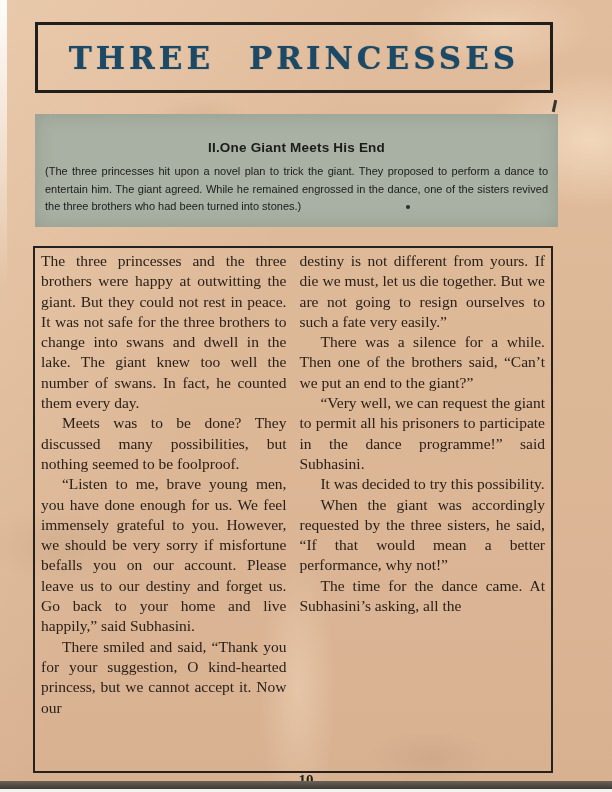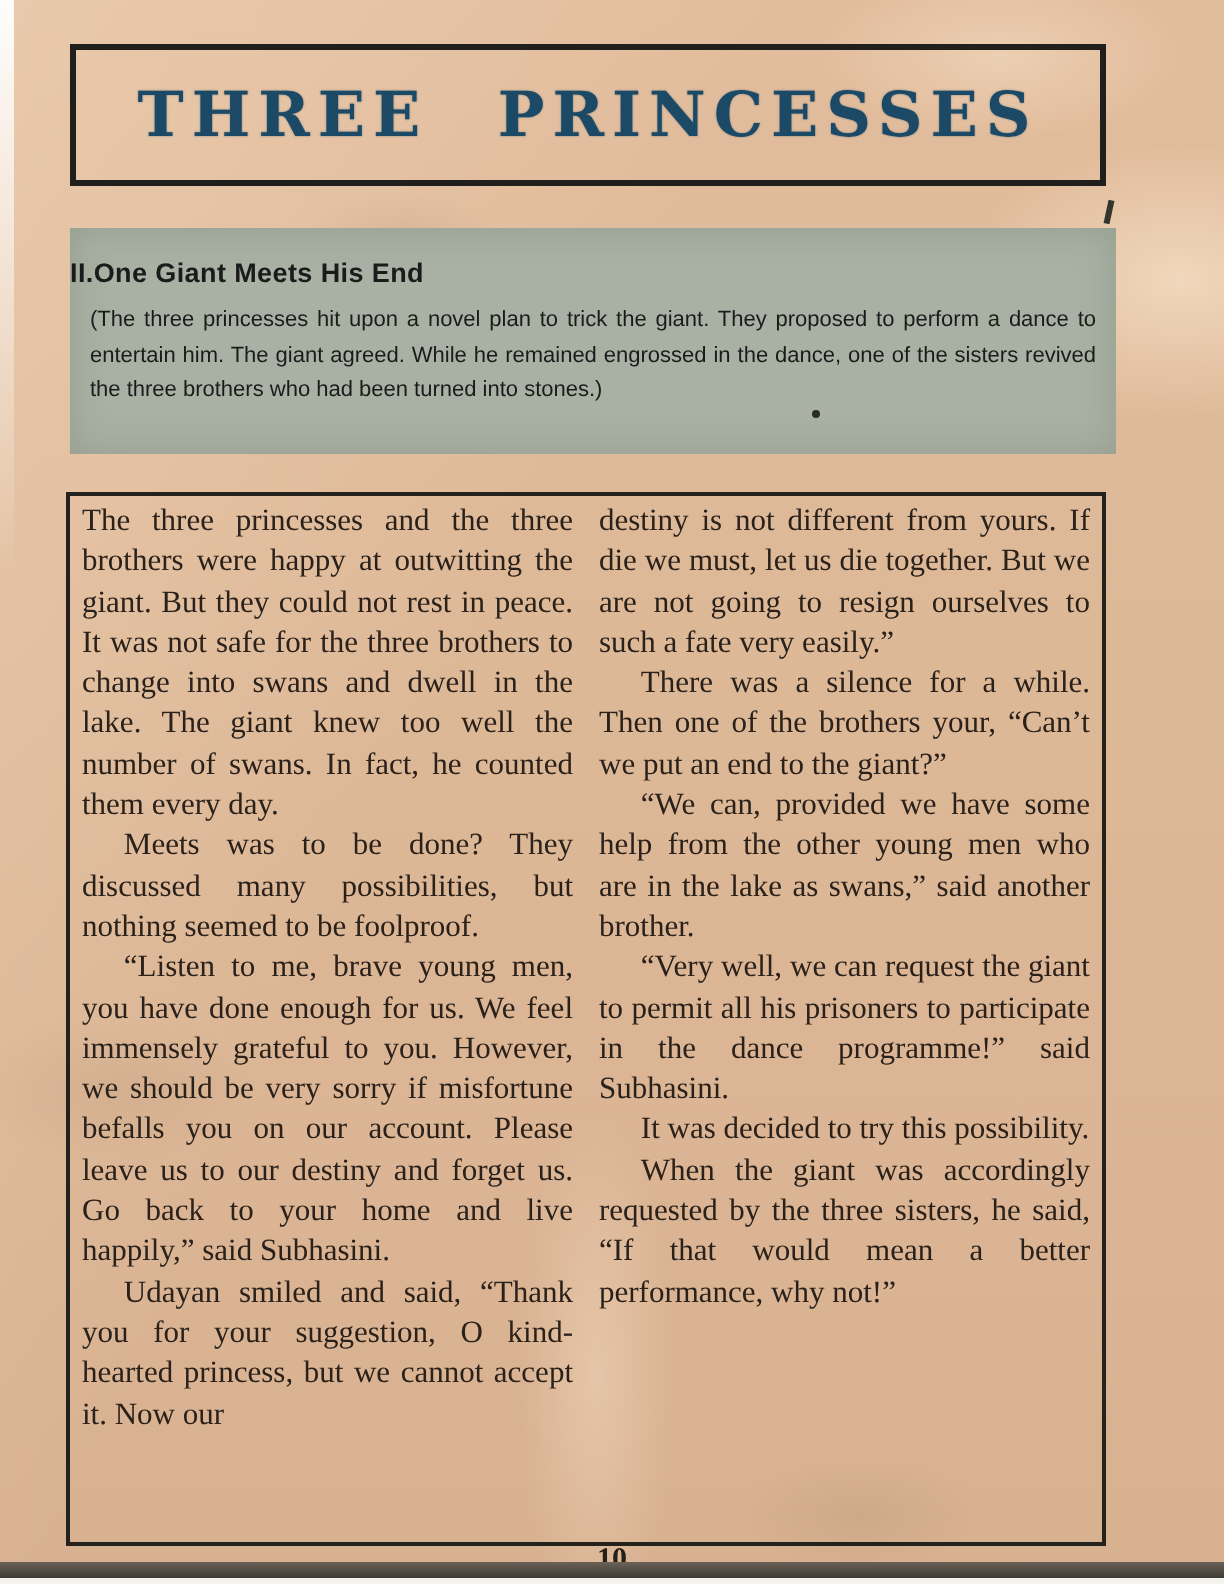--- a/index.html
+++ b/index.html
@@ -55,21 +55,21 @@
   }
 
   
   .intro-panel{
     position:absolute;left:35px;top:114px;width:523px;height:113px;
     background:#a8b1a3;
     box-shadow:inset 0 0 18px rgba(90,100,85,.25);
     font-family:"Liberation Sans", sans-serif;color:#1b1b1b;
   }
   .intro-panel h2{
-    margin:15px 0 0 0;
+    margin:26px 0 0 0;text-align:center;
     font-size:13.5px;font-weight:bold;letter-spacing:.2px;
   }
   .intro-panel p{
     margin:8px 10px 0 10px;
     font-size:11px;line-height:17.5px;text-align:justify;
     font-weight:500;
   }
   .ink-tick{
     position:absolute;left:553px;top:100px;width:3px;height:12px;
     background:#35352f;transform:rotate(12deg);
@@ -117,29 +117,29 @@
     <p>(The three princesses hit upon a novel plan to trick the giant. They proposed to perform a dance to entertain him.  The giant agreed.  While he remained engrossed in the dance, one of the sisters revived the three brothers who had been turned into stones.)</p>
   </div>
   <div class="ink-tick"></div>
   <div class="stray-ink-dot"></div>
 
   <div class="story-box">
     <div class="col">
       <p class="flush">The three princesses and the three brothers were happy at outwitting the giant.  But they could not rest in peace.  It was not safe for the three brothers to change into swans and dwell in the lake.  The giant knew too well the number of swans.  In fact, he counted them every day.</p>
       <p>Meets was to be done?  They discussed many possibilities, but nothing seemed to be foolproof.</p>
       <p>“Listen to me, brave young men, you have done enough for us.  We feel immensely grateful to you.  However, we should be very sorry if misfortune befalls you on our account.  Please leave us to our destiny and forget us.  Go back to your home and live happily,” said Subhasini.</p>
-      <p>Udayan smiled and said, “Thank you for your suggestion, O kind-hearted princess, but we cannot accept it.  Now our</p>
+      <p>There smiled and said, “Thank you for your suggestion, O kind-hearted princess, but we cannot accept it.  Now our</p>
     </div>
     <div class="col">
       <p class="flush">destiny is not different from yours.  If die we must, let us die together.  But we are not going to resign ourselves to such a fate very easily.”</p>
-      <p>There was a silence for a while.  Then one of the brothers your, “Can’t we put an end to the giant?”</p>
-      <p>“We can, provided we have some help from the other young men who are in the lake as swans,” said another brother.</p>
+      <p>There was a silence for a while.  Then one of the brothers said, “Can’t we put an end to the giant?”</p>
       <p>“Very well, we can request the giant to permit all his prisoners to participate in the dance programme!”  said Subhasini.</p>
       <p>It was decided to try this possibility.</p>
       <p>When the giant was accordingly requested by the three sisters, he said, “If that would mean a better performance, why not!”</p>
+      <p>The time for the dance came. At Subhasini’s asking, all the</p>
     </div>
   </div>
 
   <div class="page-number">10</div>
 
   <div class="edge-shadow-bottom"></div>
   <div class="edge-white-bottom"></div>
 
 </div>
 

